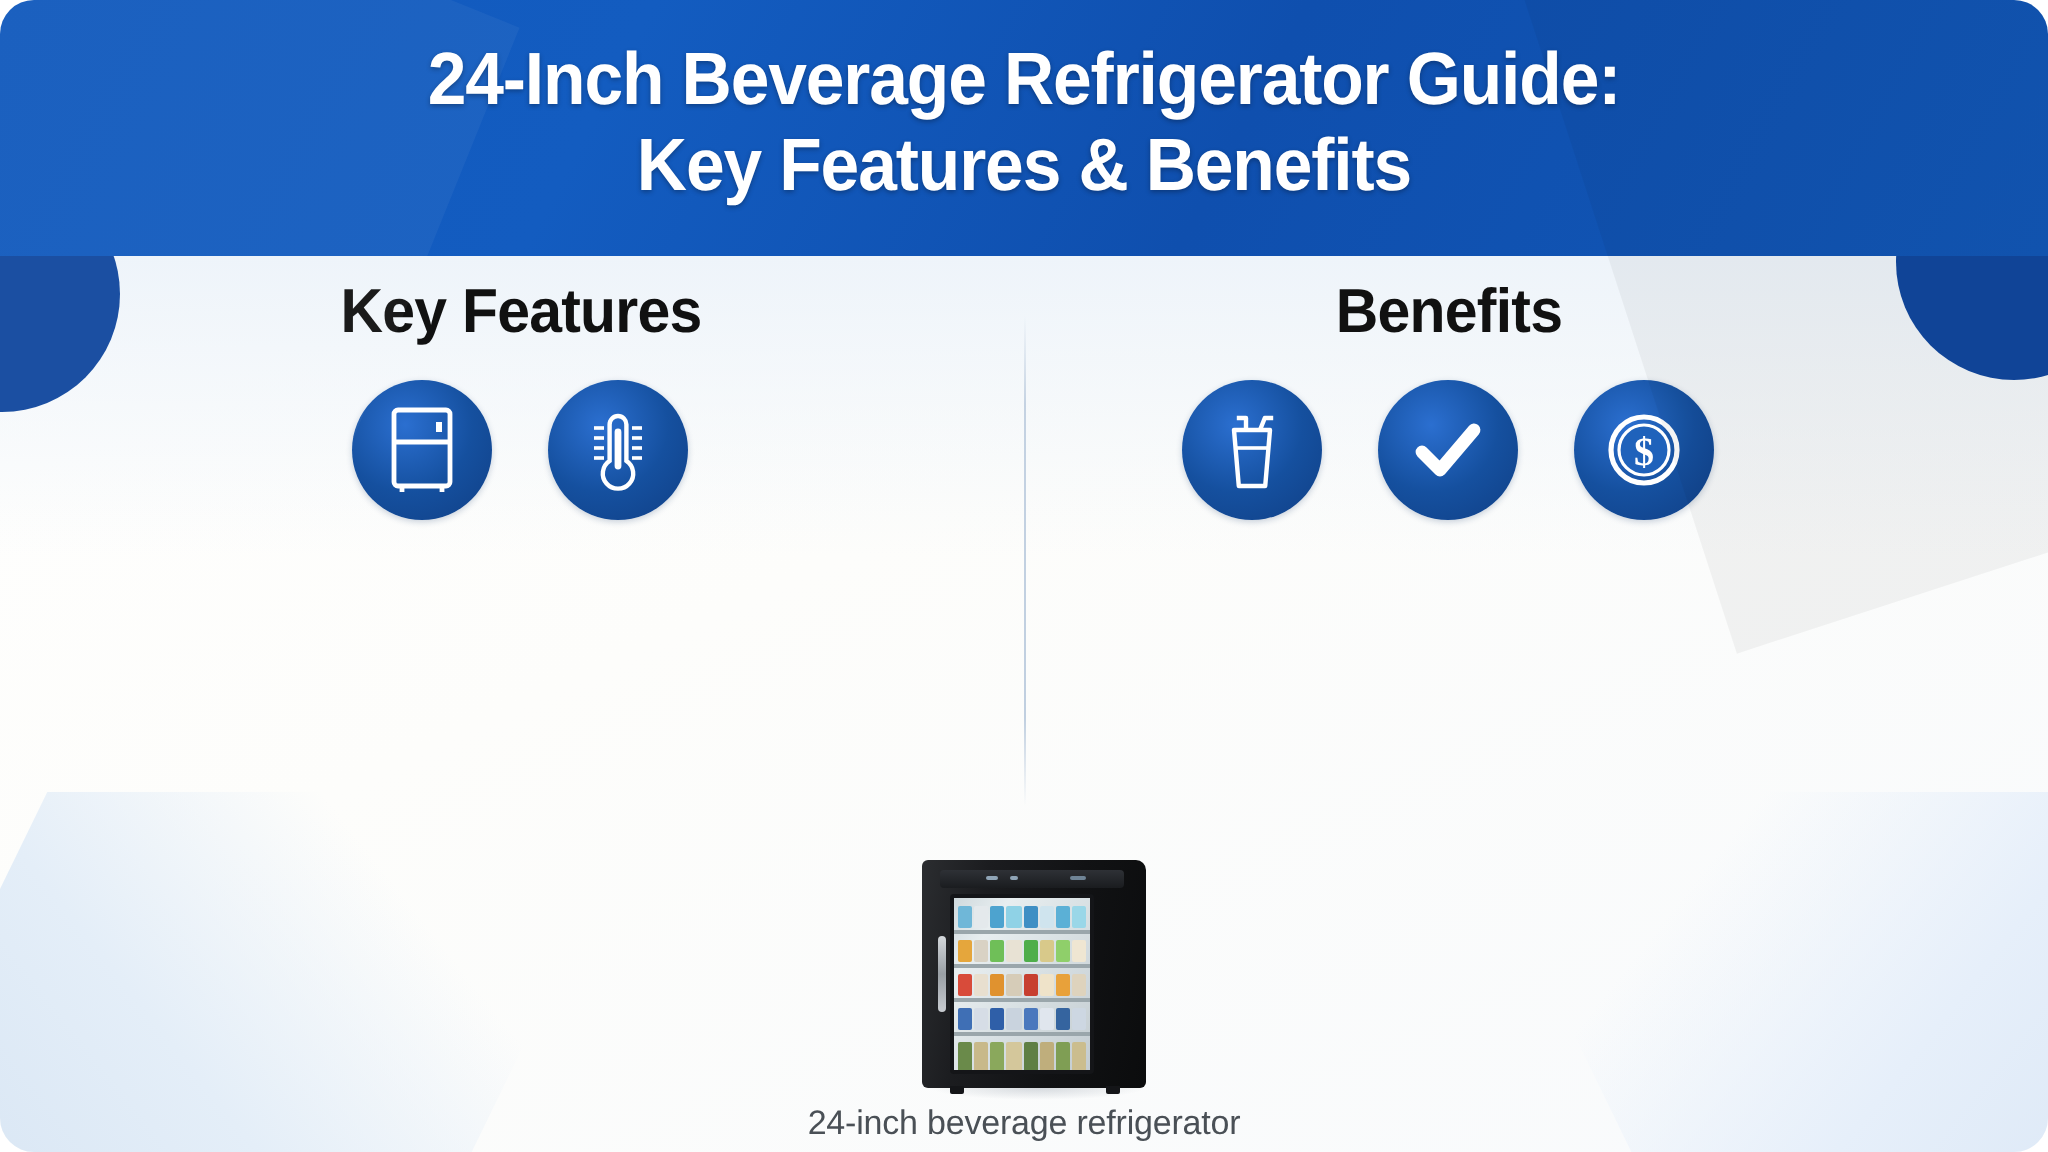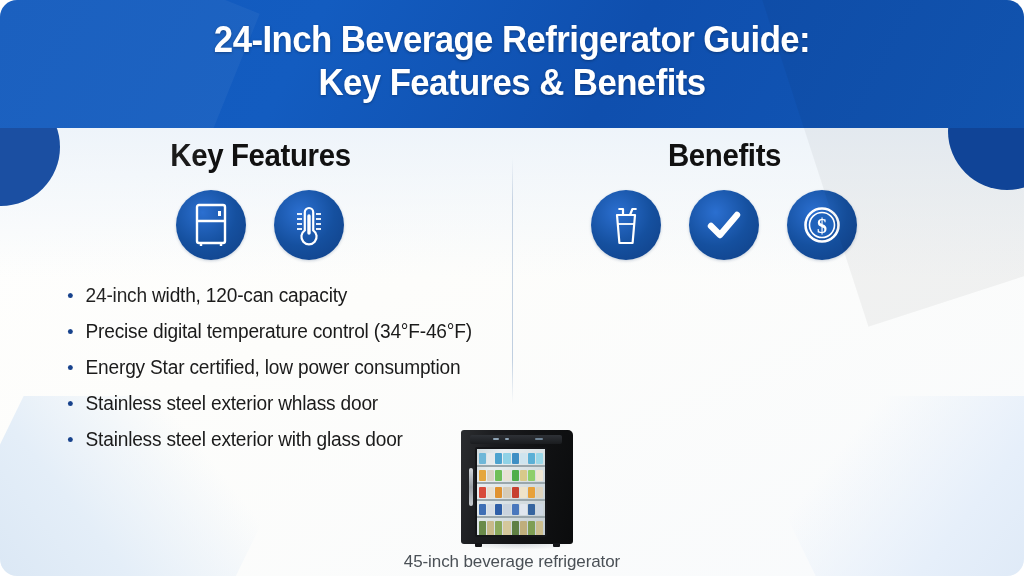--- a/index.html
+++ b/index.html
@@ -337,27 +337,20 @@
             <line x1="28" y1="12" x2="33" y2="12" stroke-width="1.8"></line>
             <line x1="28" y1="17" x2="33" y2="17" stroke-width="1.8"></line>
             <line x1="28" y1="22" x2="33" y2="22" stroke-width="1.8"></line>
             <line x1="28" y1="27" x2="33" y2="27" stroke-width="1.8"></line>
           </svg>
         </div>
 
 
       </div>
 
-      <ul class="bullets">
-        <li>24-inch width, 120-can capacity</li>
-        <li>Precise digital temperature control (34°F-46°F)</li>
-        <li>Energy Star certified, low power consumption</li>
-        <li>Stainless steel exterior whlass door</li>
-        <li>Stainless steel exterior with glass door</li>
-      </ul>
     </div>
 
     <div class="col col-right">
       <div class="col-heading">Benefits</div>
 
       <div class="icon-row">
 
         <div class="icon-badge">
           <svg width="42" height="46" viewBox="0 0 42 46" fill="none" stroke="#ffffff" stroke-width="2.2" stroke-linejoin="round">
             <path d="M12 13h18l-2.4 28H14.4z"></path>
@@ -449,15 +442,15 @@
             <span style="background: rgb(127, 158, 84);"></span>
             <span style="background: rgb(203, 189, 142);"></span>
           </div>
       </div>
       <div class="handle"></div>
       <div class="foot-l"></div>
       <div class="foot-r"></div>
     </div>
   </div>
 
-  <div class="caption">45-inch beverage refrigerator</div>
+  <div class="caption">24-inch beverage refrigerator</div>
 
 </div>
 
 </body></html>

